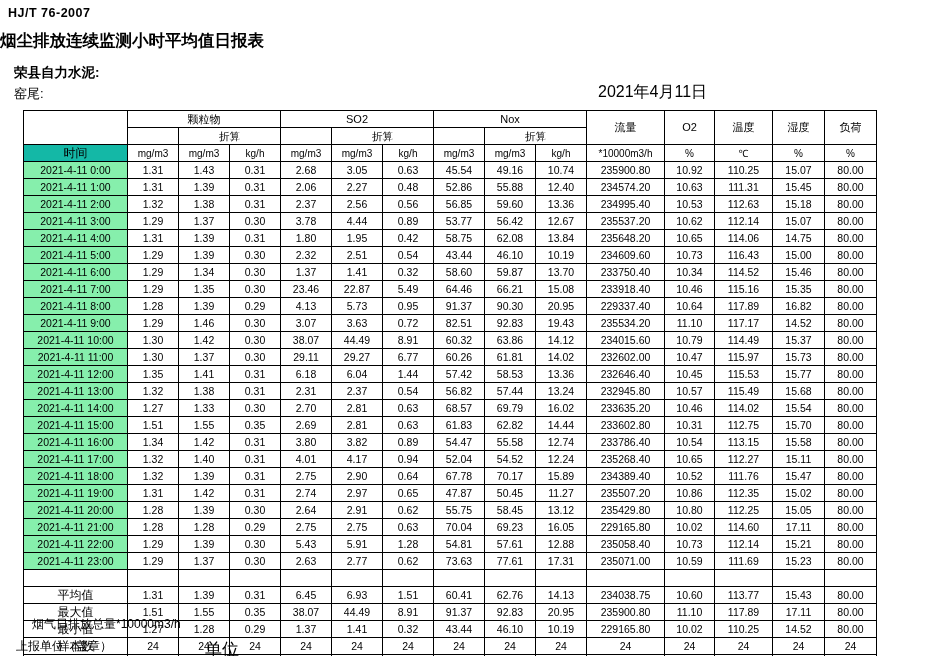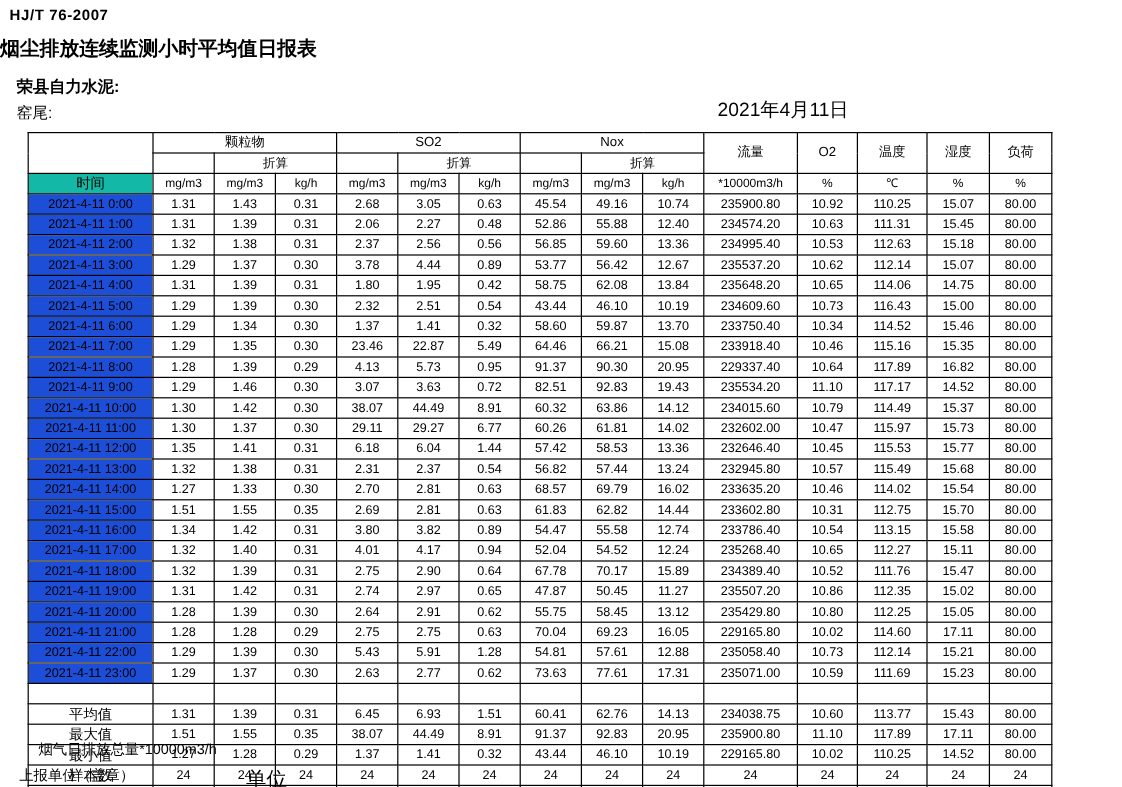--- a/index.html
+++ b/index.html
@@ -75,21 +75,21 @@
     font-size: 11px;
   }
   .col-time { width: 104px; }
   .col-num  { width: 51px; }
   .col-flow { width: 78px; }
   .col-o2   { width: 50px; }
   .col-temp { width: 58px; }
   .col-hum  { width: 52px; }
   .col-load { width: 52px; }
   .time-cell {
-    background: #1d4ed8;
+    background: #86efac;
     text-align: center;
   }
   .unit-row td {
     height: 15px;
     font-size: 10px;
   }
   .unit-row td.time-hdr {
     background: #14b8a6;
     font-size: 12px;
   }

